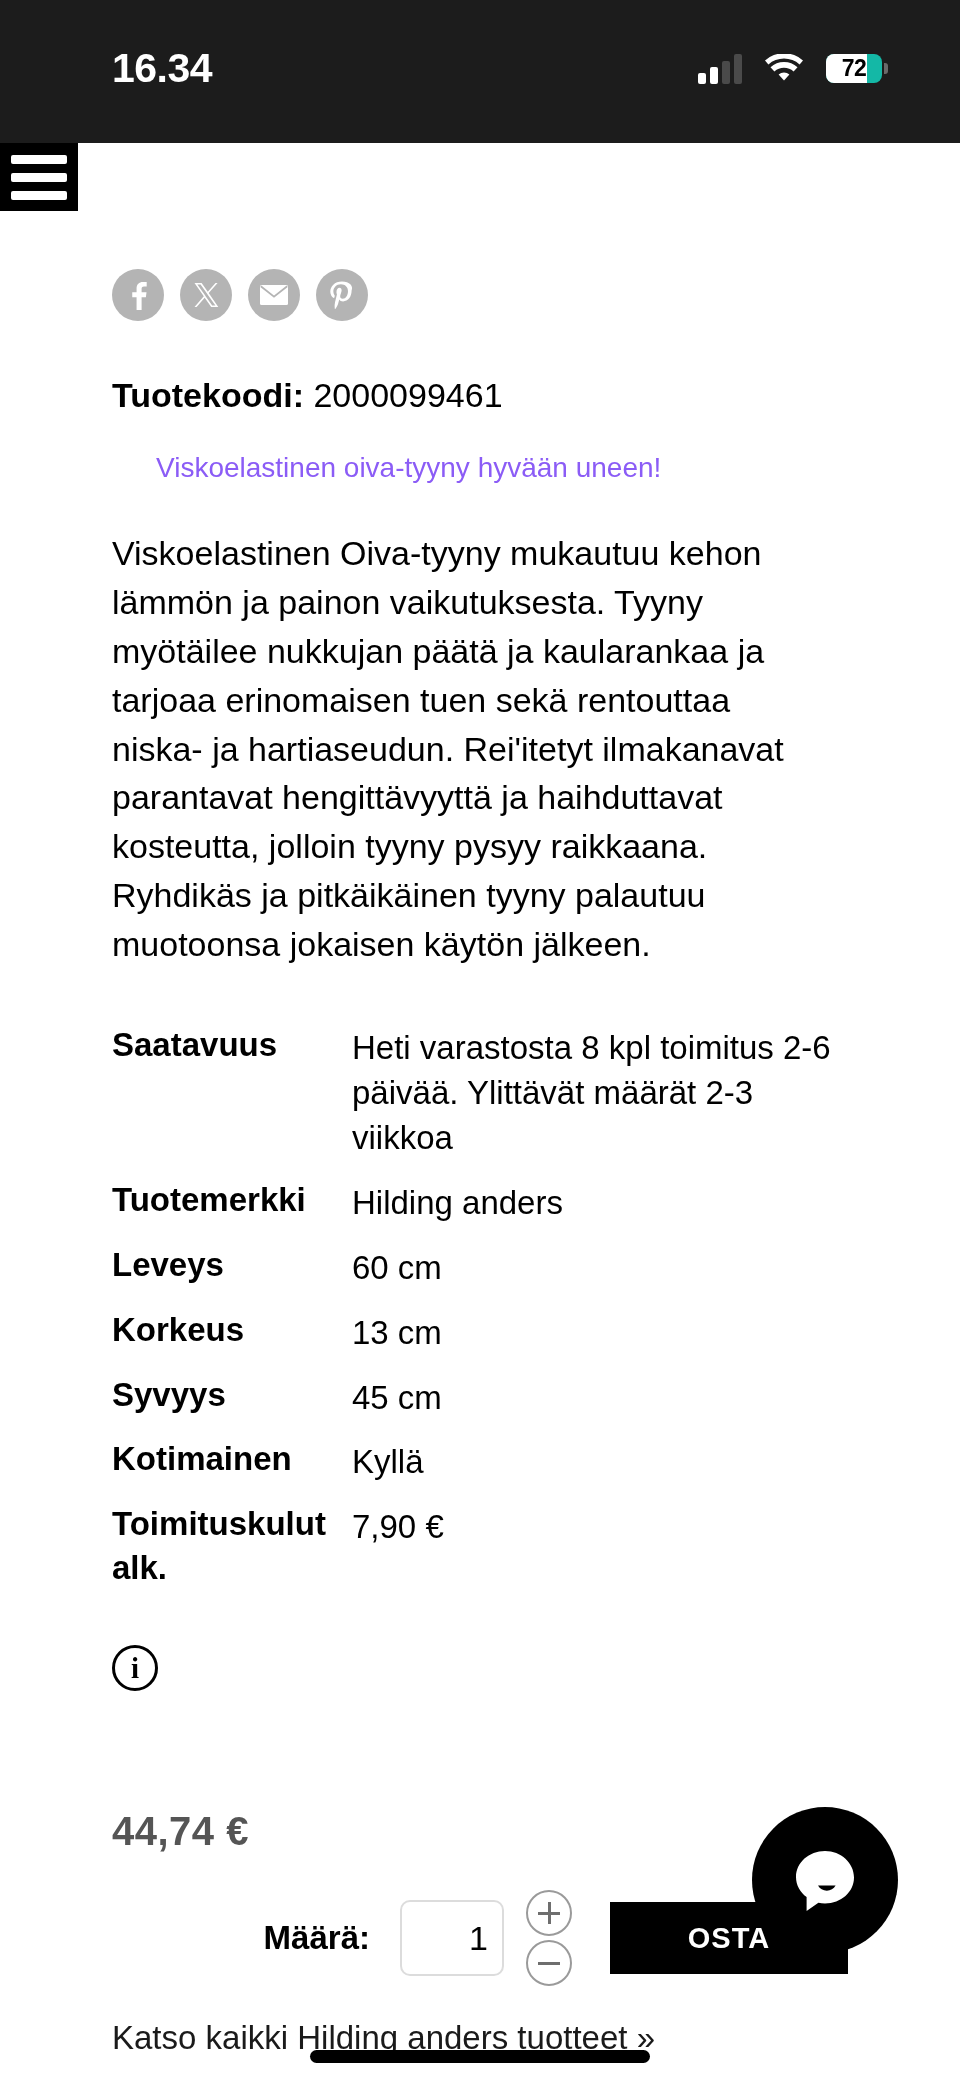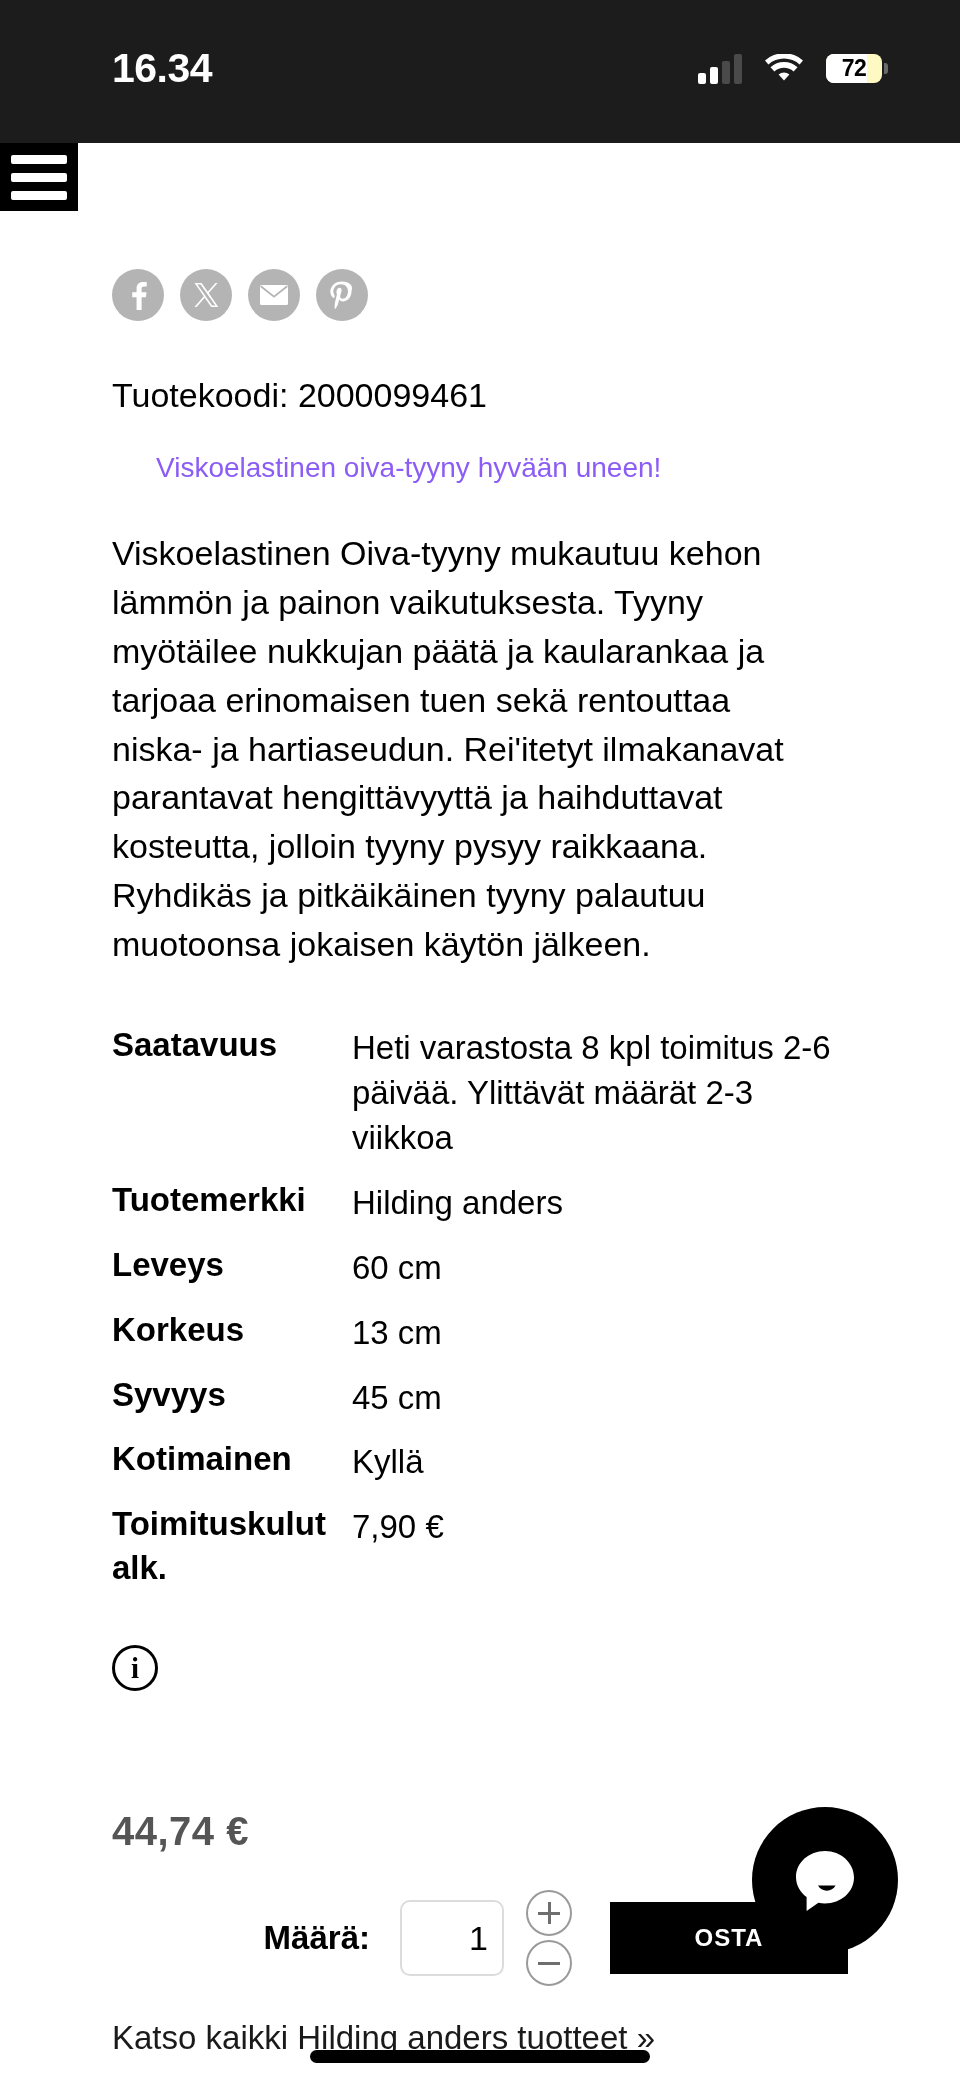--- a/index.html
+++ b/index.html
@@ -51,21 +51,21 @@
   .signal i:nth-child(3) { height: 23px; background: #4a4a4a; }
   .signal i:nth-child(4) { height: 30px; background: #4a4a4a; }
 
   .wifi { position: relative; width: 40px; height: 30px; }
   .wifi svg { display: block; width: 40px; height: 30px; }
 
   .battery {
     position: relative;
     width: 56px; height: 29px;
     border-radius: 8px;
-    background: #fef9c3;
+    background: #14b8a6;
     display: flex; align-items: center; justify-content: center;
     overflow: hidden;
   }
   .battery .fill {
     position: absolute; left: 0; top: 0; bottom: 0;
     width: 74%;
     background: #ffffff;
   }
   .battery .lvl {
     position: relative;
@@ -131,21 +131,21 @@
     cursor: pointer;
   }
   .share-icon svg { display: block; }
 
   .code-line {
     margin-top: 52px;
     font-size: 34px;
     color: #000000;
     line-height: 1.35;
   }
-  .code-line b { font-weight: 400; margin-top: 40px; }
+  .code-line b { font-weight: 700; margin-top: 40px; }
 
   .tagline {
     margin-top: 30px;
     font-size: 28px;
     color: #8b5cf6;
     line-height: 1.35;
     margin-left: 44px;
   }
 
   .description {
@@ -268,21 +268,21 @@
     background: #6e6e6e;
   }
   .buy-btn {
     margin-left: 30px;
     width: 238px;
     height: 72px;
     background: #000000;
     color: #ffffff;
     border: none;
     font-family: "Liberation Sans", sans-serif;
-    font-size: 24px;
+    font-size: 29px;
     font-weight: 700;
     letter-spacing: 1px;
     cursor: pointer;
   }
 
   
   .chat-widget {
     position: absolute;
     right: 62px;
     bottom: 128px;

